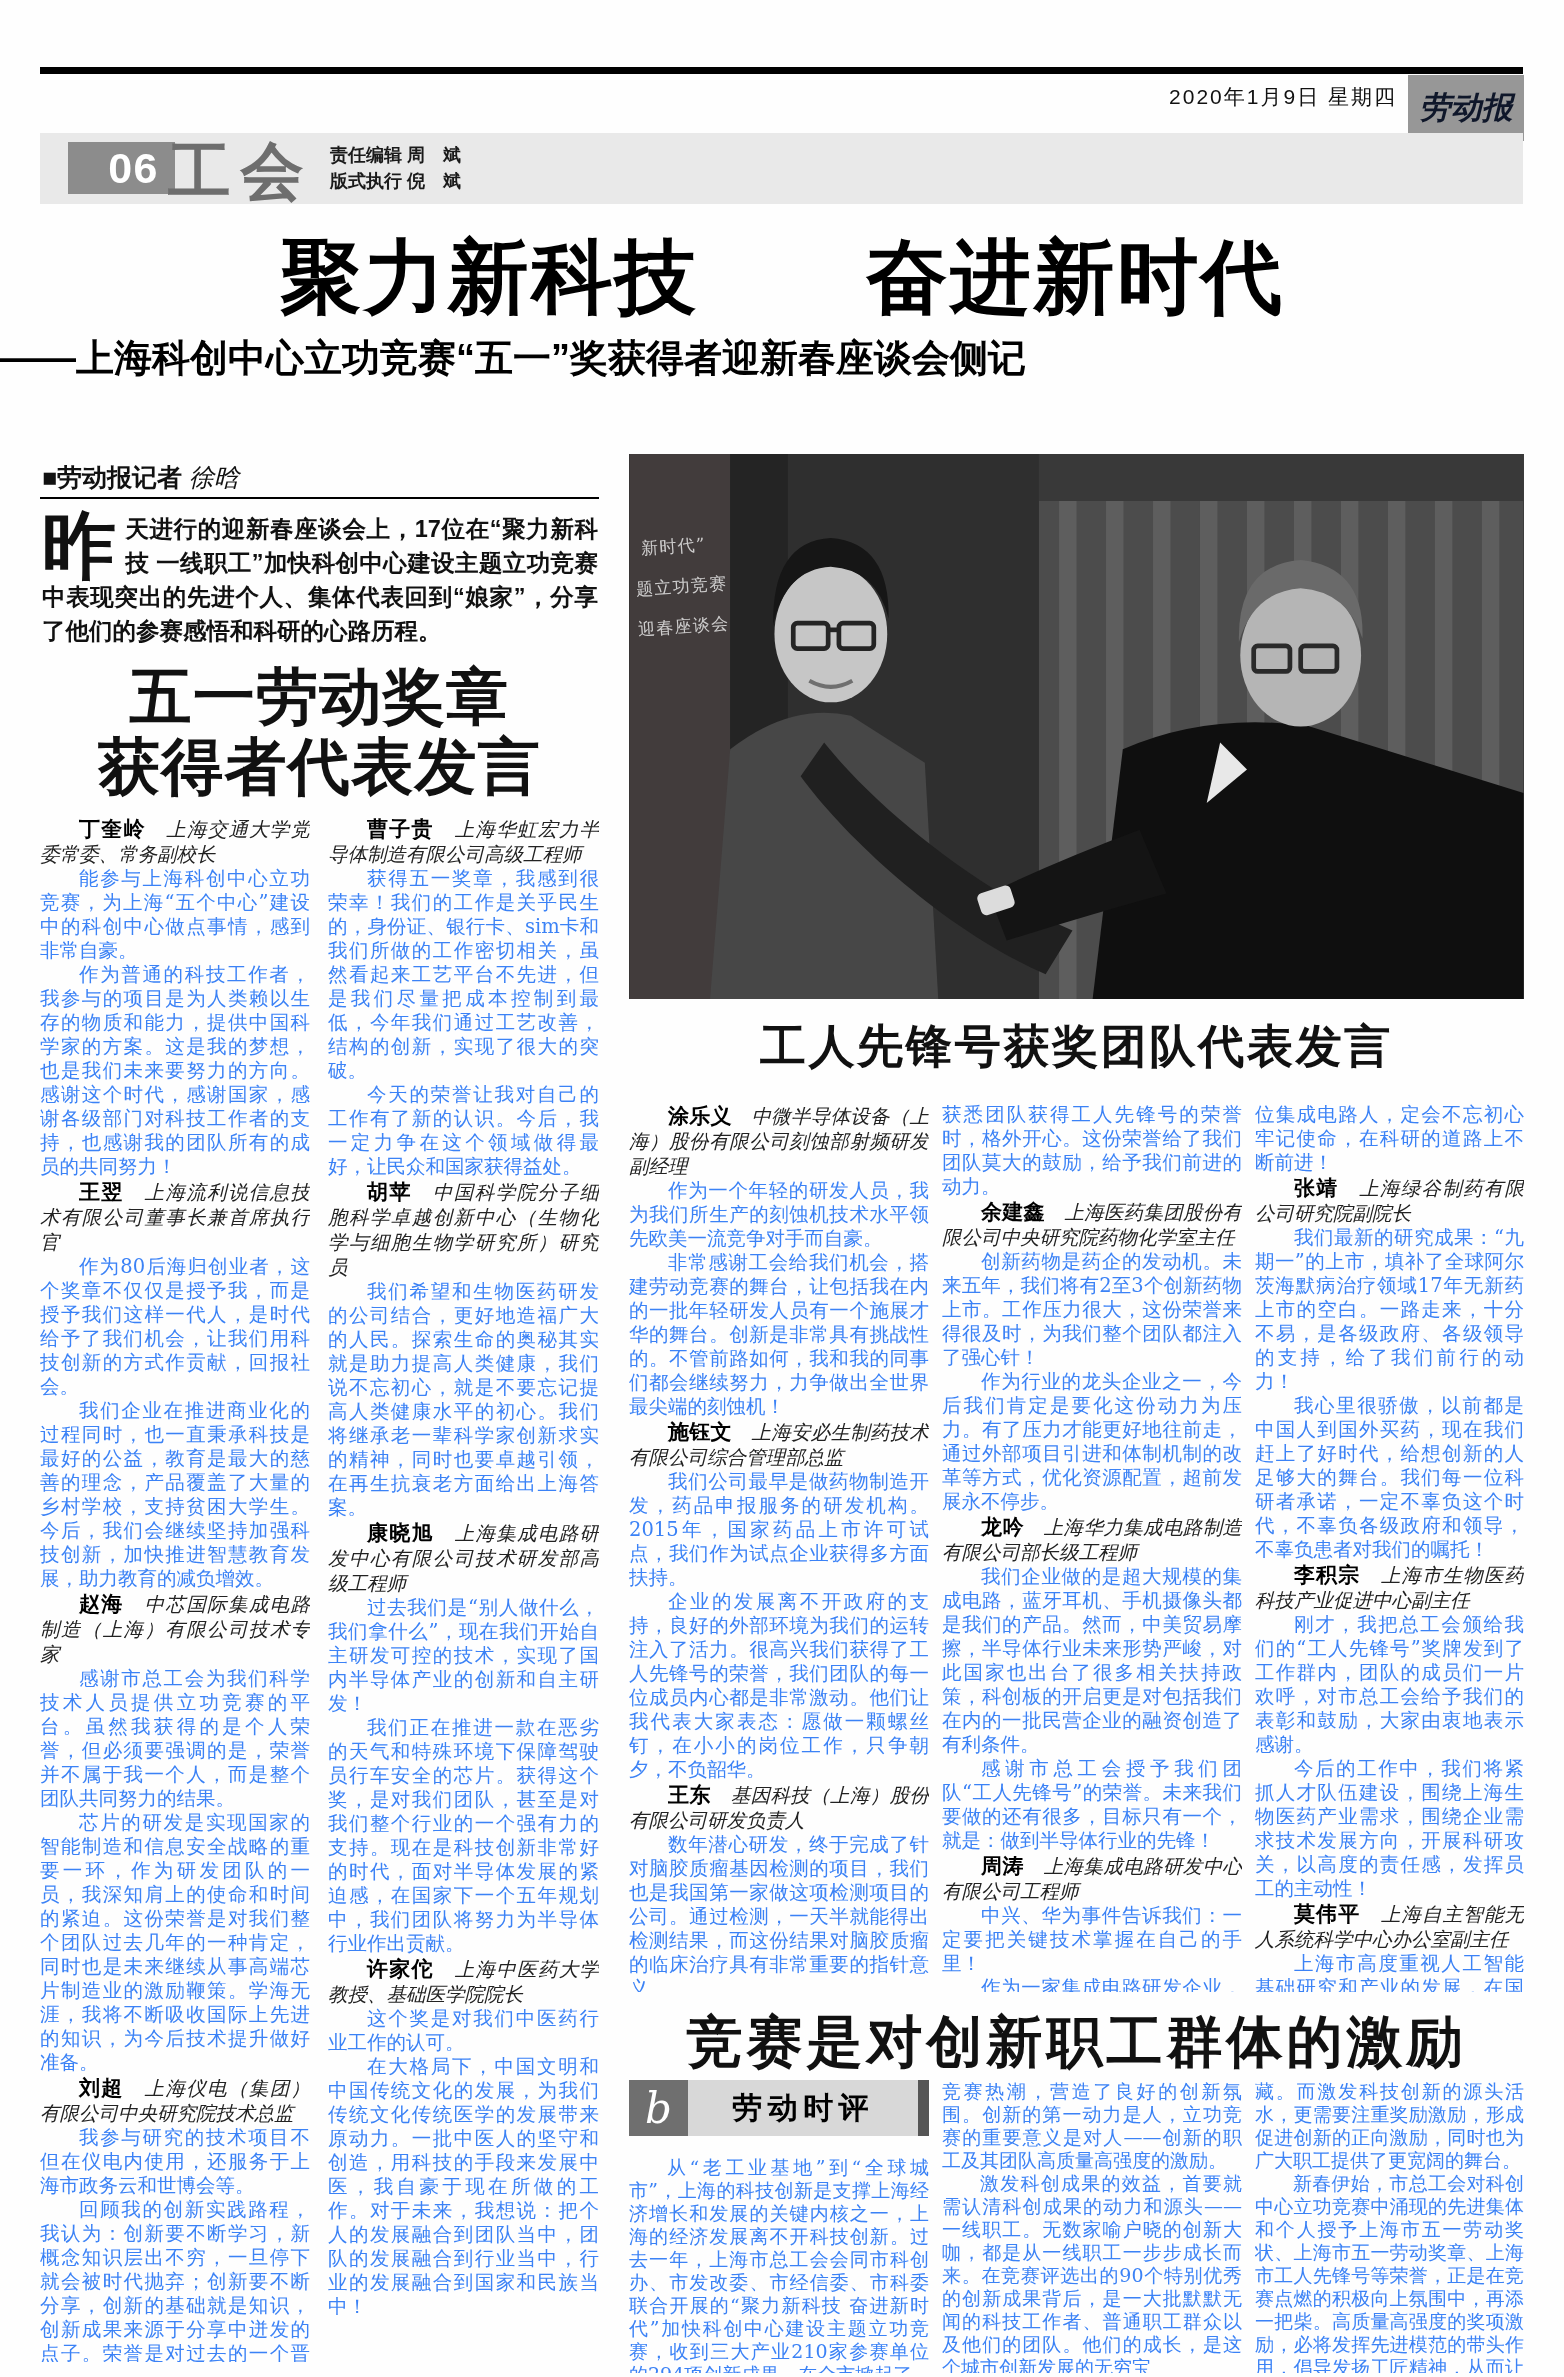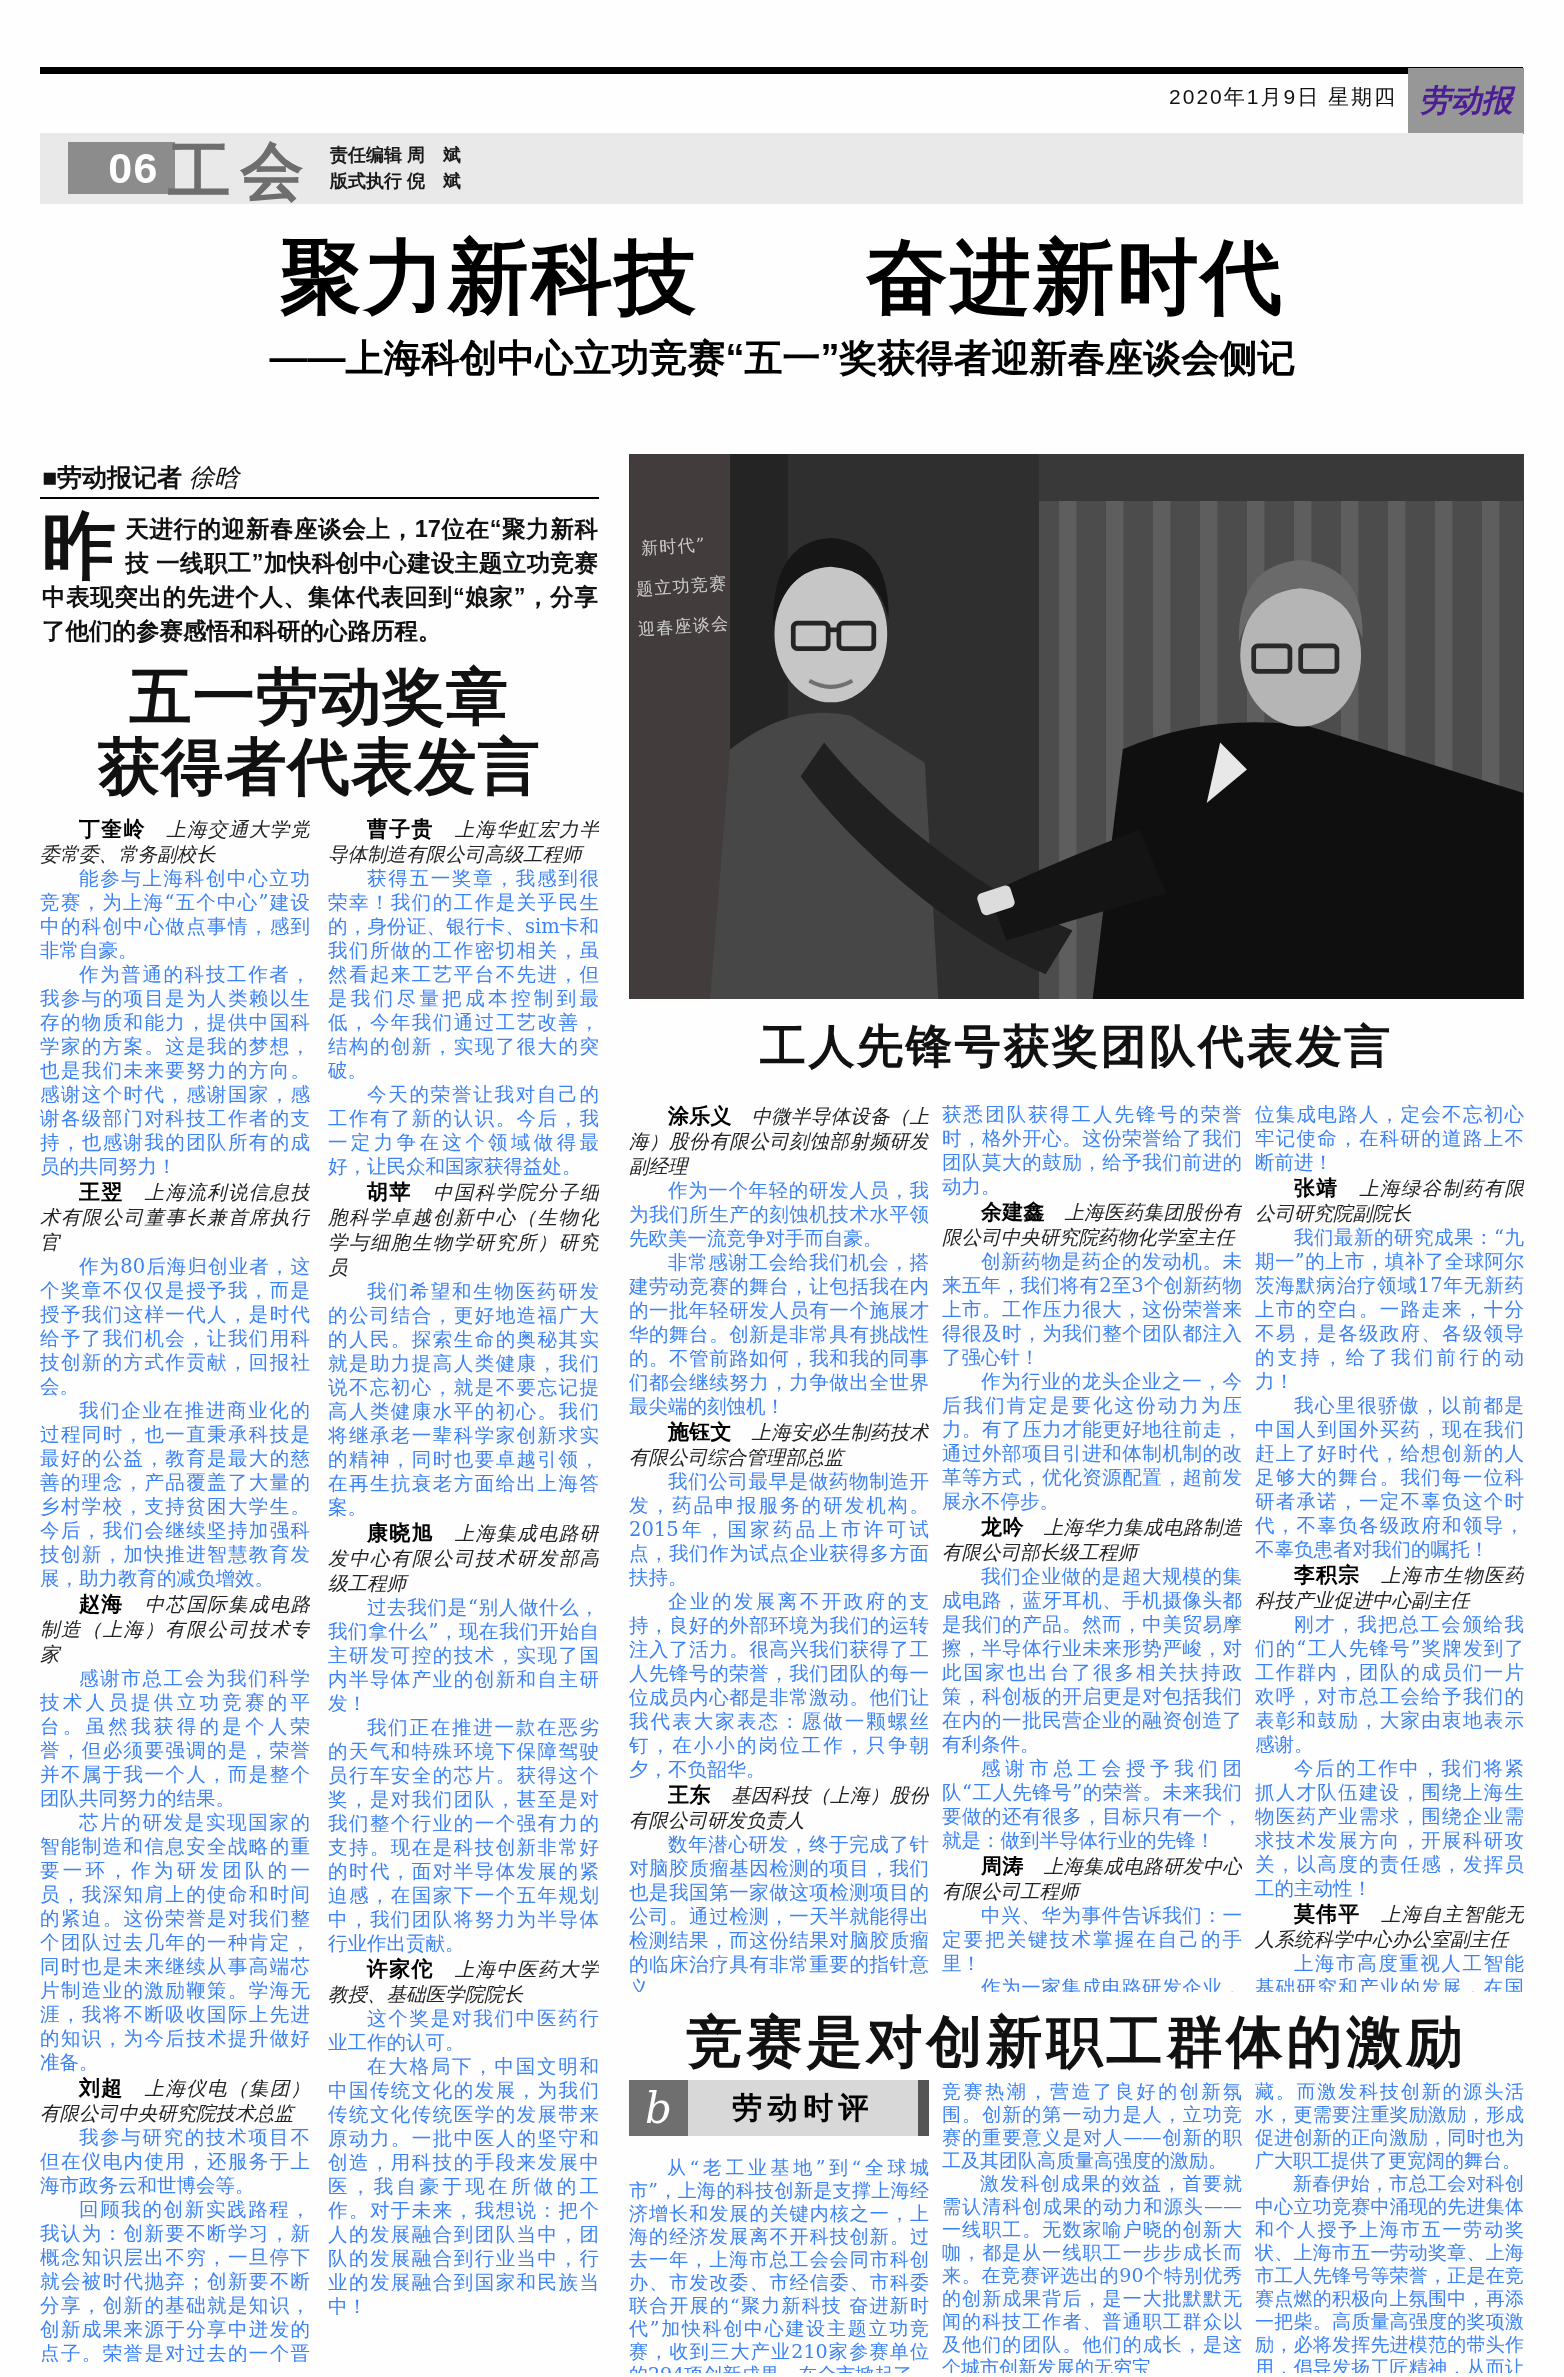--- a/index.html
+++ b/index.html
@@ -1,32 +1,32 @@
 <!DOCTYPE html>
 <html style="font-size:10.7px"><head>
 <meta charset="utf-8">
 <style>
   html,body{margin:0;padding:0;background:#777;}
   .page{position:relative;width:1565px;height:2377px;background:#fefefe;
         font-family:"Liberation Sans",sans-serif;overflow:hidden;color:#111;}
   
   .top-rule{position:absolute;left:40px;top:67px;width:1483px;height:7.4px;background:#000;}
   .date-text{position:absolute;top:83px;right:168px;font-size:21px;letter-spacing:2px;color:#111;}
-  .masthead-box{position:absolute;left:1408px;top:68px;width:116px;height:66px;background:#979797;
-        color:#4c1d95;display:flex;align-items:center;justify-content:center;
+  .masthead-box{position:absolute;left:1408px;top:75px;width:116px;height:66px;background:#979797;
+        color:#0f172a;display:flex;align-items:center;justify-content:center;
         font-family:"DejaVu Serif",serif;font-style:italic;font-weight:bold;font-size:31px;}
   .section-bar{position:absolute;left:40px;top:133px;width:1483px;height:71px;background:#e9e9e9;}
   .page-no{position:absolute;left:28px;top:9.4px;width:83px;height:52px;background:#8c8c8c;color:#fff;
         font-size:43px;font-weight:bold;display:flex;align-items:center;justify-content:center;letter-spacing:1.3px;padding-left:24px;}
   .section-title{position:absolute;left:128px;top:-4px;font-size:63px;font-weight:bold;color:#6e6e6e;letter-spacing:9.4px;}
   .editors{position:absolute;left:290px;top:10px;font-size:18px;font-weight:bold;color:#1a1a1a;line-height:25.5px;}
   
   .main-headline{position:absolute;left:0;top:224px;width:1565px;text-align:center;
         font-size:81px;font-weight:bold;letter-spacing:2.7px;color:#000;}
-  .sub-headline{position:absolute;left:0;top:333px;width:1565px;text-align:center;
+  .sub-headline{position:absolute;left:0;top:333px;width:1565px;text-align:left;
         font-size:38px;font-weight:bold;color:#000;}
   .byline{position:absolute;left:42px;top:461px;font-size:25px;font-weight:bold;}
   .byline .reporter{font-family:"DejaVu Serif",serif;font-weight:normal;font-style:italic;}
   .byline-rule{position:absolute;left:40px;top:497px;width:559px;height:2px;background:#000;}
   
   .lead{position:absolute;left:42px;top:512px;width:556px;font-size:23.5px;font-weight:bold;
         line-height:34px;text-align:justify;}
   .lead .dropcap{float:left;font-size:74px;line-height:62px;padding:2.7px 9.4px 0 0;font-weight:bold;}
   
   .award-title{position:absolute;left:40px;top:662px;width:559px;text-align:center;

